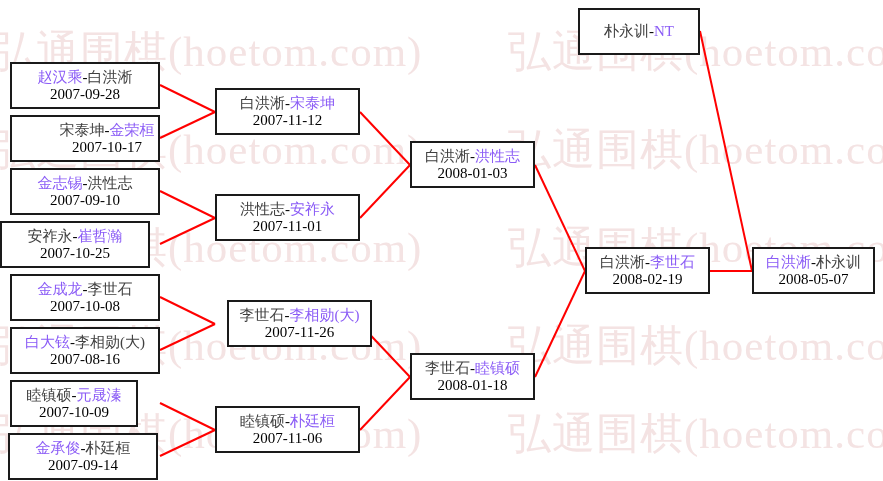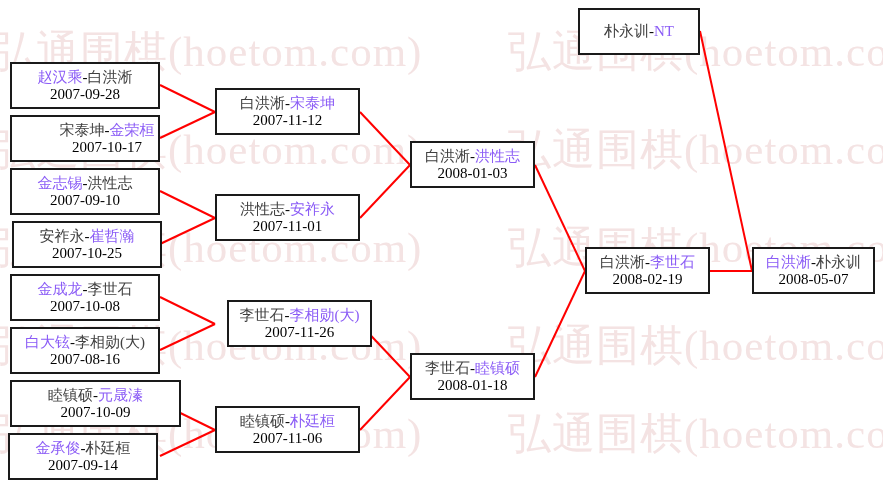--- a/index.html
+++ b/index.html
@@ -121,42 +121,42 @@
     <div class="date">2007-10-17</div>
   </div>
 
   <div class="node" style="left:10px;top:168px;width:150px;height:47px;">
     <div class="pair">
       <span class="lose">金志锡</span><span class="dash">-</span><span class="win">洪性志</span>
     </div>
     <div class="date">2007-09-10</div>
   </div>
 
-  <div class="node" style="left:12px;top:221px;width:150px;height:47px;">
+  <div class="node" style="left:0;top:221px;width:150px;height:47px;">
     <div class="pair">
       <span class="win">安祚永</span><span class="dash">-</span><span class="lose">崔哲瀚</span>
     </div>
     <div class="date">2007-10-25</div>
   </div>
 
   <div class="node" style="left:10px;top:274px;width:150px;height:47px;">
     <div class="pair">
       <span class="lose">金成龙</span><span class="dash">-</span><span class="win">李世石</span>
     </div>
     <div class="date">2007-10-08</div>
   </div>
 
   <div class="node" style="left:10px;top:327px;width:150px;height:47px;">
     <div class="pair">
       <span class="lose">白大铉</span><span class="dash">-</span><span class="win">李相勋(大)</span>
     </div>
     <div class="date">2007-08-16</div>
   </div>
 
-  <div class="node" style="left:10px;top:380px;width:171px;height:47px;">
+  <div class="node" style="left:10px;top:380px;width:128px;height:47px;">
     <div class="pair">
       <span class="win">睦镇硕</span><span class="dash">-</span><span class="lose">元晟溱</span>
     </div>
     <div class="date">2007-10-09</div>
   </div>
 
   <div class="node" style="left:8px;top:433px;width:150px;height:47px;">
     <div class="pair">
       <span class="lose">金承俊</span><span class="dash">-</span><span class="win">朴廷桓</span>
     </div>

